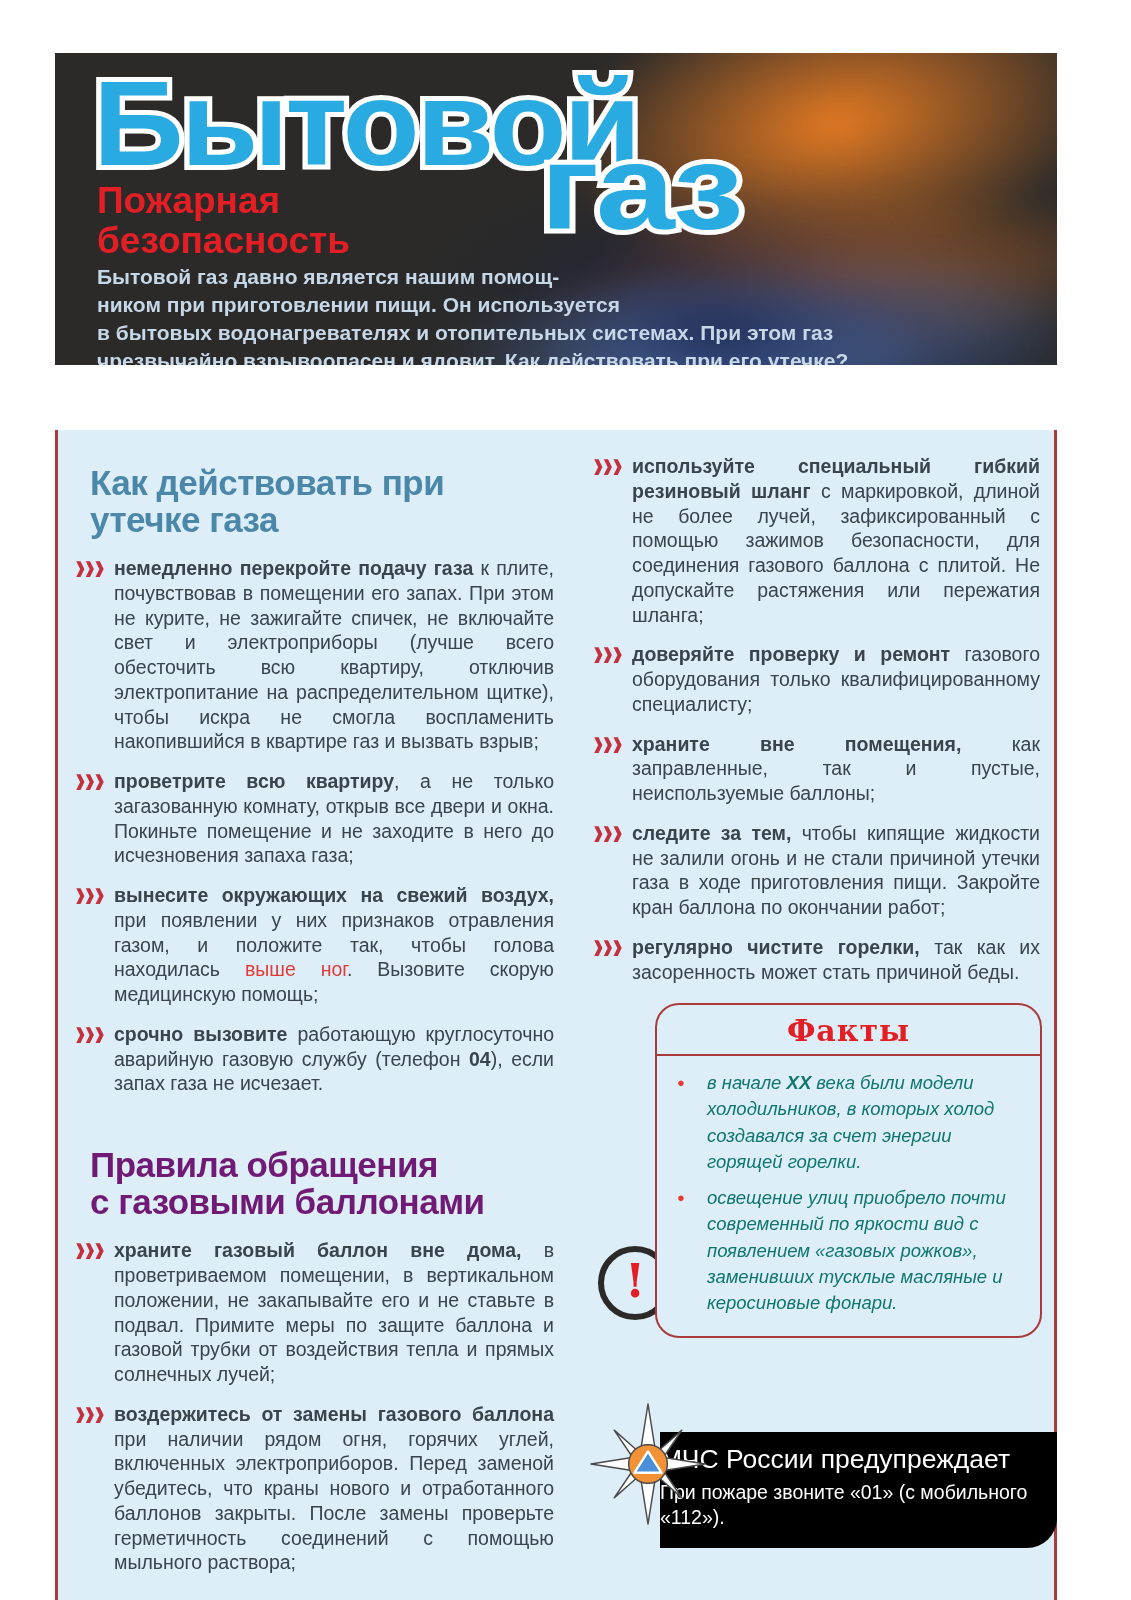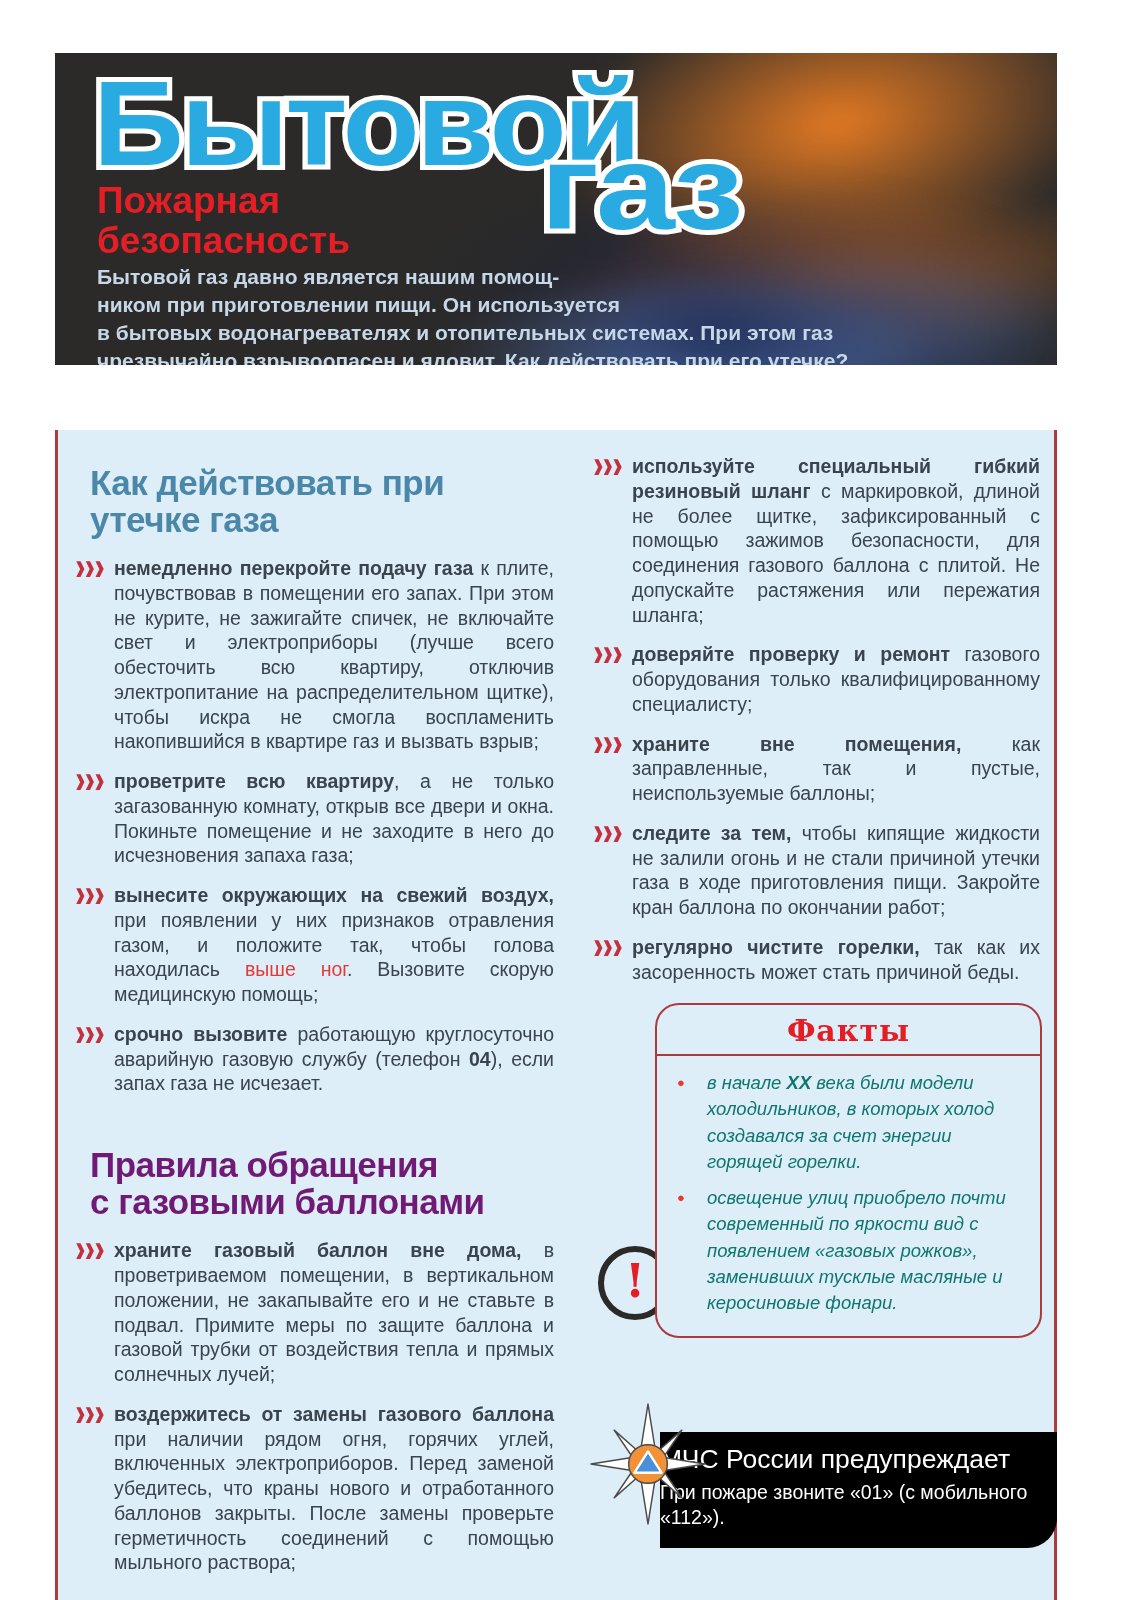--- a/index.html
+++ b/index.html
@@ -150,21 +150,21 @@
           <li>
             <span class="marker">❱❱❱</span>
             <p class="txt"><span class="seg-b">воздержитесь от замены газового баллона</span><span class="seg-n"> при наличии рядом огня, горячих углей, включенных электроприборов. Перед заменой убедитесь, что краны нового и отработанного баллонов закрыты. После замены проверьте герметичность соединений с помощью мыльного раствора;</span></p>
           </li>
         </ul>
     </section>
     <section class="col-right">
       <ul class="blist">
           <li>
             <span class="marker">❱❱❱</span>
-            <p class="txt"><span class="seg-b">используйте специальный гибкий резиновый шланг</span><span class="seg-n"> с маркировкой, длиной не более щитке, зафиксированный с помощью зажимов безопасности, для соединения газового баллона с плитой. Не допускайте растяжения или пережатия шланга;</span></p>
+            <p class="txt"><span class="seg-b">используйте специальный гибкий резиновый шланг</span><span class="seg-n"> с маркировкой, длиной не более лучей, зафиксированный с помощью зажимов безопасности, для соединения газового баллона с плитой. Не допускайте растяжения или пережатия шланга;</span></p>
           </li>
           <li>
             <span class="marker">❱❱❱</span>
             <p class="txt"><span class="seg-b">доверяйте проверку и ремонт</span><span class="seg-n"> газового оборудования только квалифицированному специалисту;</span></p>
           </li>
           <li>
             <span class="marker">❱❱❱</span>
             <p class="txt"><span class="seg-b">храните вне помещения,</span><span class="seg-n"> как заправленные, так и пустые, неиспользуемые баллоны;</span></p>
           </li>
           <li>

